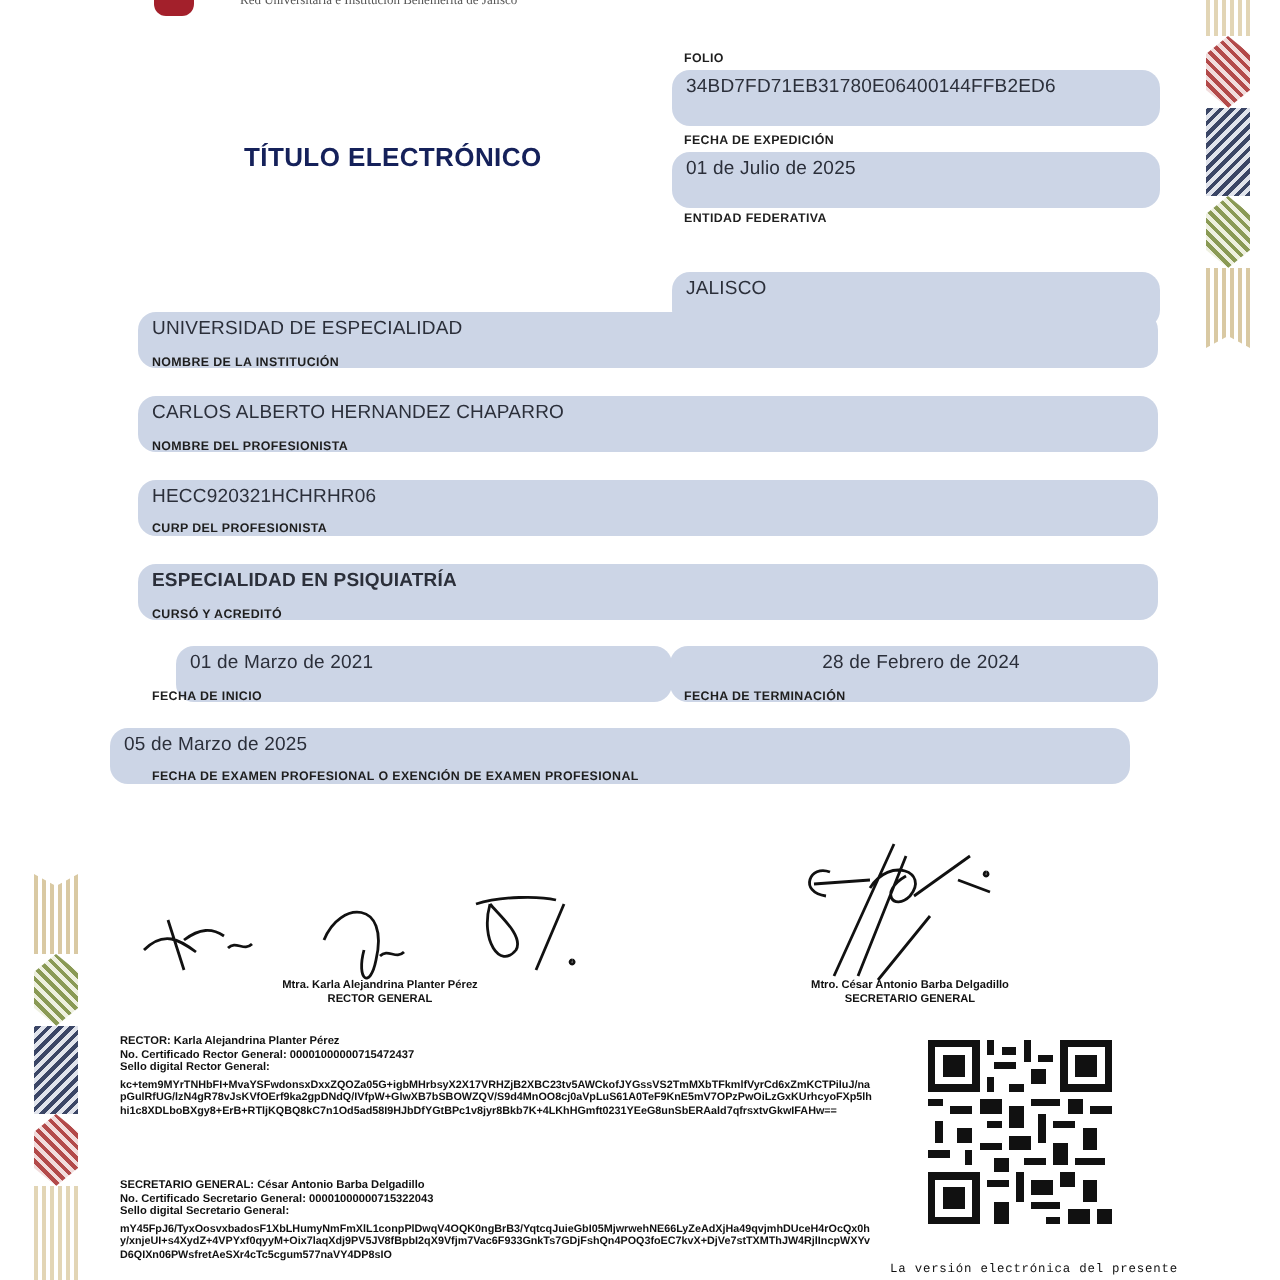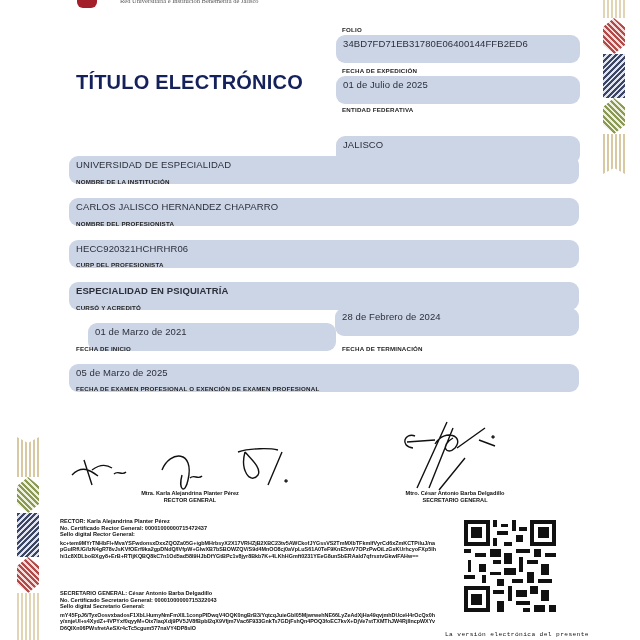--- a/index.html
+++ b/index.html
@@ -1,20 +1,20 @@
 <!DOCTYPE html>
 <html><head>
 <meta charset="utf-8">
 <style>
   html, body { margin:0; padding:0; }
   body { width:640px; height:640px; overflow:hidden; background:#fff; position:relative; font-family:"Liberation Sans", sans-serif; color:#222; }
   .abs { position:absolute; }
   .pill { background:#ccd5e6; border-radius:9px; height:28px; line-height:18px; font-size:9.5px; color:#2b2f3a; padding-left:7px; box-sizing:border-box; letter-spacing:0.1px; }
   .lbl { font-size:6.2px; font-weight:bold; color:#1e1e1e; letter-spacing:0.2px; }
-  .title { font-size:20px; font-weight:bold; color:#15215a; letter-spacing:0.2px; }
+  .title { font-size:13px; font-weight:bold; color:#15215a; letter-spacing:0.2px;margin-left:46px; }
   .small { font-size:5.6px; color:#111; font-weight:bold; line-height:6.6px; }
   .seal { font-size:5.4px; color:#111; font-weight:bold; line-height:6.4px; word-break:break-all; }
   .sigcap { font-size:5.6px; font-weight:bold; color:#111; text-align:center; line-height:7px; }
   .border-strip { position:absolute; width:22px; }
   .qr { background:#fff; }
 </style>
 </head>
 <body>
 
 <div class="abs" style="left:77px;top:-6px;width:20px;height:14px;background:#a3202b;border-radius:0 0 6px 6px;"></div>
@@ -43,36 +43,36 @@
 
 <div class="abs lbl" style="left:342px;top:67px;">FECHA DE EXPEDICIÓN</div>
 <div class="abs pill" style="left:336px;top:76px;width:244px;">01 de Julio de 2025</div>
 
 <div class="abs lbl" style="left:342px;top:106px;">ENTIDAD FEDERATIVA</div>
 <div class="abs pill" style="left:336px;top:116px;width:244px;margin-top:20px;">JALISCO</div>
 
 <div class="abs pill" style="left:69px;top:156px;width:510px;">UNIVERSIDAD DE ESPECIALIDAD</div>
 <div class="abs lbl" style="left:76px;top:178px;">NOMBRE DE LA INSTITUCIÓN</div>
 
-<div class="abs pill" style="left:69px;top:198px;width:510px;">CARLOS JALISCO HERNANDEZ CHAPARRO</div>
+<div class="abs pill" style="left:69px;top:198px;width:510px;">CARLOS ALBERTO HERNANDEZ CHAPARRO</div>
 <div class="abs lbl" style="left:76px;top:220px;">NOMBRE DEL PROFESIONISTA</div>
 
 <div class="abs pill" style="left:69px;top:240px;width:510px;">HECC920321HCHRHR06</div>
 <div class="abs lbl" style="left:76px;top:261px;">CURP DEL PROFESIONISTA</div>
 
 <div class="abs pill" style="left:69px;top:282px;width:510px;font-weight:bold;">ESPECIALIDAD EN PSIQUIATRÍA</div>
 <div class="abs lbl" style="left:76px;top:304px;">CURSÓ Y ACREDITÓ</div>
 
 <div class="abs pill" style="left:69px;top:323px;width:248px;margin-left:19px;">01 de Marzo de 2021</div>
 <div class="abs lbl" style="left:76px;top:345px;">FECHA DE INICIO</div>
 
-<div class="abs pill" style="left:335px;top:308px;width:244px;">28 de Febrero de 2024</div>
+<div class="abs pill" style="left:335px;top:323px;width:244px;text-align:center;">28 de Febrero de 2024</div>
 <div class="abs lbl" style="left:342px;top:345px;">FECHA DE TERMINACIÓN</div>
 
-<div class="abs pill" style="left:69px;top:364px;width:510px;">05 de Marzo de 2025</div>
+<div class="abs pill" style="left:55px;top:364px;width:510px;">05 de Marzo de 2025</div>
 <div class="abs lbl" style="left:76px;top:385px;">FECHA DE EXAMEN PROFESIONAL O EXENCIÓN DE EXAMEN PROFESIONAL</div>
 
 <svg class="abs" style="left:70px;top:440px;" width="220" height="55" viewBox="0 0 220 55">
   <path d="M2 35 C12 25, 20 30, 28 36 M14 20 L22 45 M22 30 C30 24, 36 24, 42 28 M44 34 C48 30, 52 36, 56 32" stroke="#111" stroke-width="1.4" fill="none"></path>
   <path d="M92 30 C100 10, 125 10, 118 40 C115 55, 108 50, 112 35 M120 38 C124 34, 128 40, 132 36" stroke="#111" stroke-width="1.4" fill="none"></path>
   <path d="M168 12 C180 8, 200 8, 208 10 M175 12 C170 30, 180 45, 188 35 C192 28, 180 18, 175 12 M212 12 L198 45 M216 40 a1 1 0 1 0 0.1 0" stroke="#111" stroke-width="1.4" fill="none"></path>
 </svg>
 <div class="abs sigcap" style="left:110px;top:490px;width:160px;">Mtra. Karla Alejandrina Planter Pérez</div>
 <div class="abs sigcap" style="left:110px;top:497px;width:160px;">RECTOR GENERAL</div>
 

